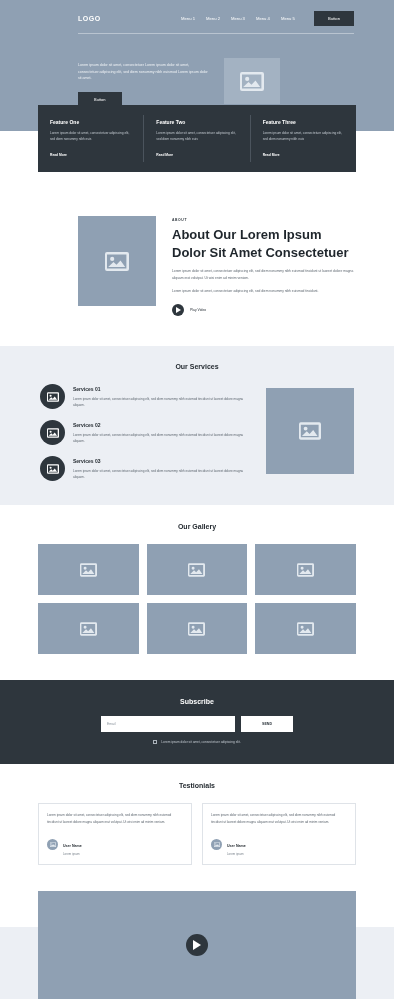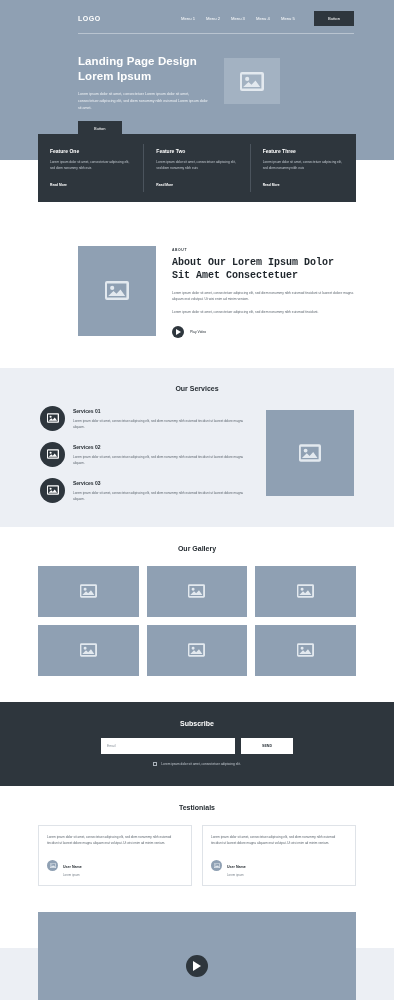--- a/index.html
+++ b/index.html
@@ -150,25 +150,24 @@
   }
   .about-body { flex: 1 1 auto; padding-top: 2px; }
   .about-eyebrow {
     font-size: 3.4px;
     font-weight: bold;
     letter-spacing: 0.6px;
     color: #2e363d;
     margin-bottom: 4px;
   }
   .about-title {
-    font-size: 10px;
+    font-size: 13px;
     font-weight: bold;
     line-height: 1.35;
     color: #1f262c;
-    font-family: Liberation Mono, monospace;
   }
   .about-para {
     margin-top: 7px;
     font-size: 3.3px;
     line-height: 1.95;
     color: #5d666f;
   }
   .play-row {
     display: flex;
     align-items: center;
@@ -378,24 +377,20 @@
       <a class="nav-link" href="#">Menu 3</a>
       <a class="nav-link" href="#">Menu 4</a>
       <a class="nav-link" href="#">Menu 5</a>
       <button class="nav-btn">Button</button>
     </div>
   </nav>
   <div class="nav-rule"></div>
 
   <div class="hero-body">
     <div class="hero-text">
-      <h1 class="hero-title">
-        <span>Landing Page Design</span><br>
-        <span>Lorem Ipsum</span>
-      </h1>
       <p class="hero-para">Lorem ipsum dolor sit amet, consectetuer Lorem ipsum dolor sit amet, consectetuer adipiscing elit, sed diem nonummy nibh euismod Lorem ipsum dolor sit amet.</p>
       <button class="hero-btn">Button</button>
     </div>
     <div class="hero-img">
       <svg class="ph-icon" width="24" height="19" viewBox="0 0 24 19" fill="#e3e9ef">
         <path d="M2 0h20a2 2 0 0 1 2 2v15a2 2 0 0 1-2 2H2a2 2 0 0 1-2-2V2a2 2 0 0 1 2-2zm0 2.6v13.8h19.4V2.6H2zm5.2 2.2a2.1 2.1 0 1 1 0 4.2 2.1 2.1 0 0 1 0-4.2zM3.2 15l5.3-5.1 3 2.9 4-4.3 4.7 6.5H3.2z"></path>
       </svg>
     </div>
   </div>
 

